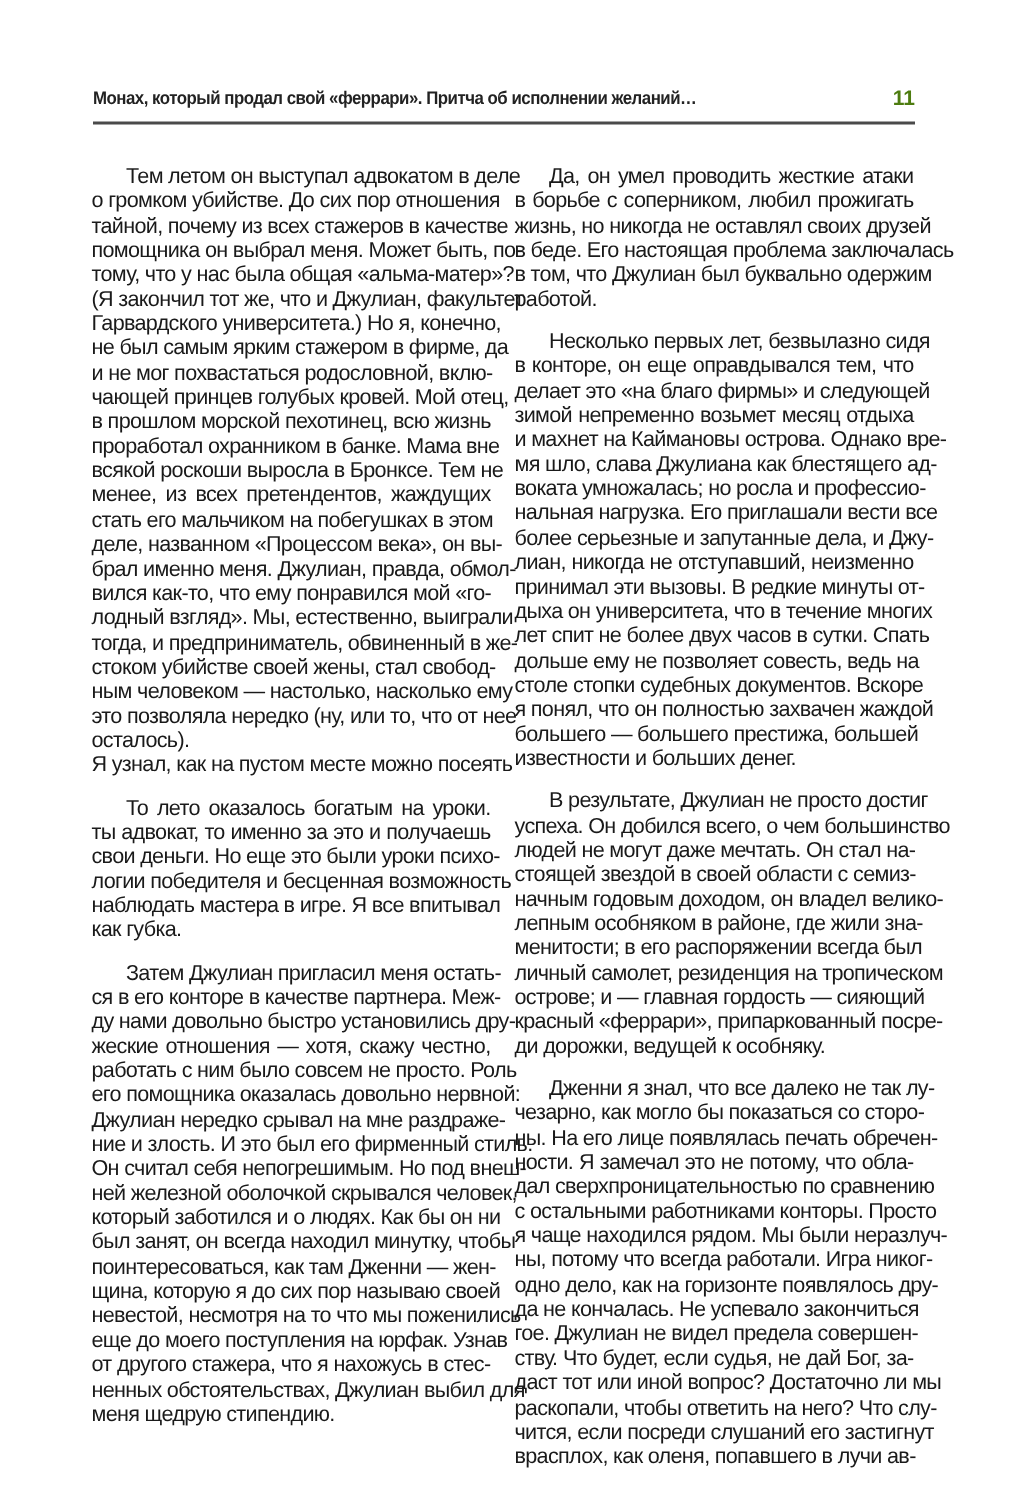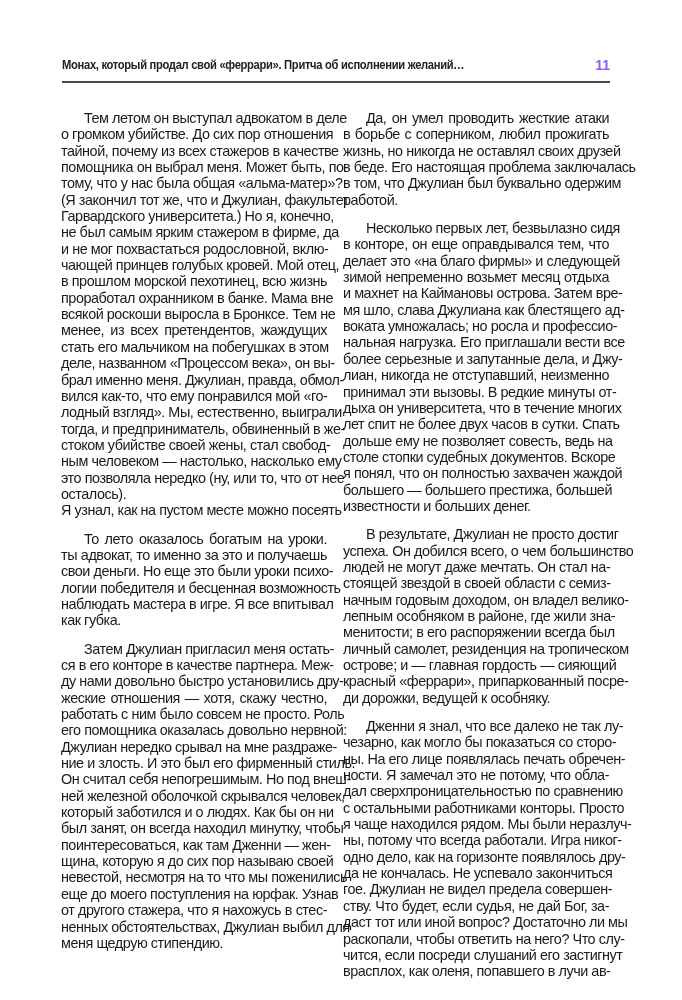--- a/index.html
+++ b/index.html
@@ -2,21 +2,21 @@
 <html><head>
 <meta charset="utf-8">
 <style>
   html, body { margin:0; padding:0; background:#ffffff; }
   body { width:682px; height:1000px; position:relative; overflow:hidden;
          font-family:"Liberation Sans", "DejaVu Sans", sans-serif; color:#1a1a1a; }
   .header { position:absolute; left:62px; top:58px; width:548px; height:22px; }
   .running-title { position:absolute; left:0; top:0; font-size:12.2px; font-weight:bold;
                    letter-spacing:-0.35px; transform:scaleX(0.92); transform-origin:left top;
                    white-space:nowrap; color:#222; }
-  .page-number { position:absolute; right:0; top:-1px; font-size:14px; font-weight:bold; color:#8b5cf6; }
+  .page-number { position:absolute; right:0; top:-1px; font-size:14px; font-weight:bold; color:#4d7c0f; }
   .rule { position:absolute; left:62px; top:81px; width:548px; height:2px; background:#4a4a4a; }
   .column { position:absolute; top:98px; width:266px; font-size:14.4px; line-height:16.35px;
             text-align:justify; letter-spacing:-0.45px; }
   .col-left { left:61px; }
   .col-right { left:343px; }
   .line { display:block; text-align:justify; text-align-last:justify; white-space:nowrap;
           overflow:visible; height:16.35px; }
   .line.last { text-align-last:left; }
   .line.indent { padding-left:23px;margin-top:12px; }
 </style>
@@ -94,21 +94,21 @@
       <span class="line">жизнь, но никогда не оставлял своих друзей</span>
       <span class="line">в беде. Его настоящая проблема заключалась</span>
       <span class="line">в том, что Джулиан был буквально одержим</span>
       <span class="line last">работой.</span>
     </div>
     <div>
       <span class="line indent">Несколько первых лет, безвылазно сидя</span>
       <span class="line">в конторе, он еще оправдывался тем, что</span>
       <span class="line">делает это «на благо фирмы» и следующей</span>
       <span class="line">зимой непременно возьмет месяц отдыха</span>
-      <span class="line">и махнет на Каймановы острова. Затем вре-</span>
+      <span class="line">и махнет на Каймановы острова. Однако вре-</span>
       <span class="line">мя шло, слава Джулиана как блестящего ад-</span>
       <span class="line">воката умножалась; но росла и профессио-</span>
       <span class="line">нальная нагрузка. Его приглашали вести все</span>
       <span class="line">более серьезные и запутанные дела, и Джу-</span>
       <span class="line">лиан, никогда не отступавший, неизменно</span>
       <span class="line">принимал эти вызовы. В редкие минуты от-</span>
       <span class="line">дыха он университета, что в течение многих</span>
       <span class="line">лет спит не более двух часов в сутки. Спать</span>
       <span class="line">дольше ему не позволяет совесть, ведь на</span>
       <span class="line">столе стопки судебных документов. Вскоре</span>

